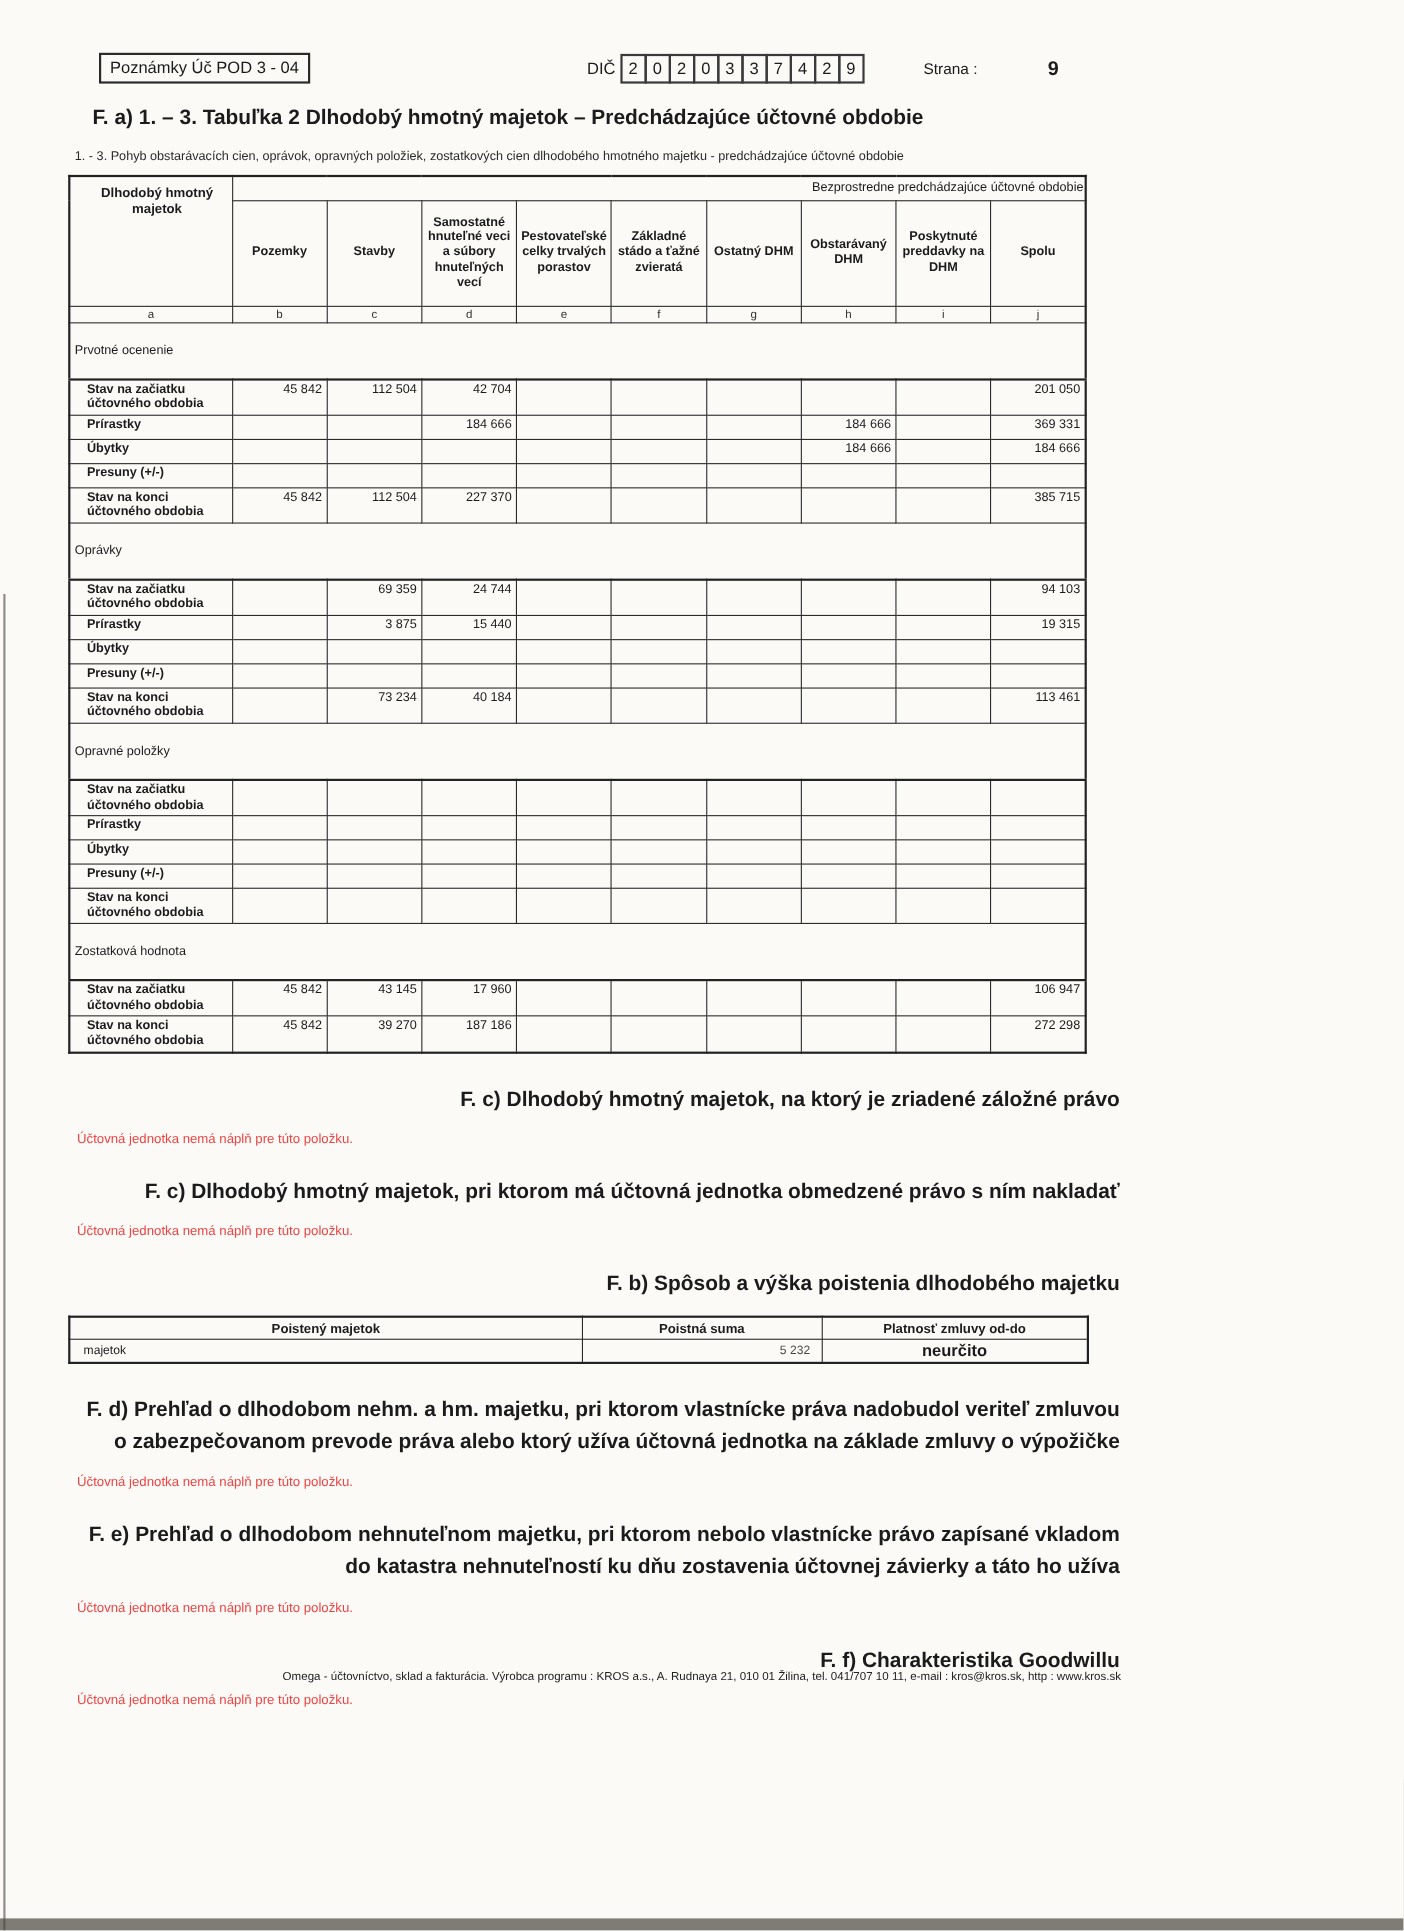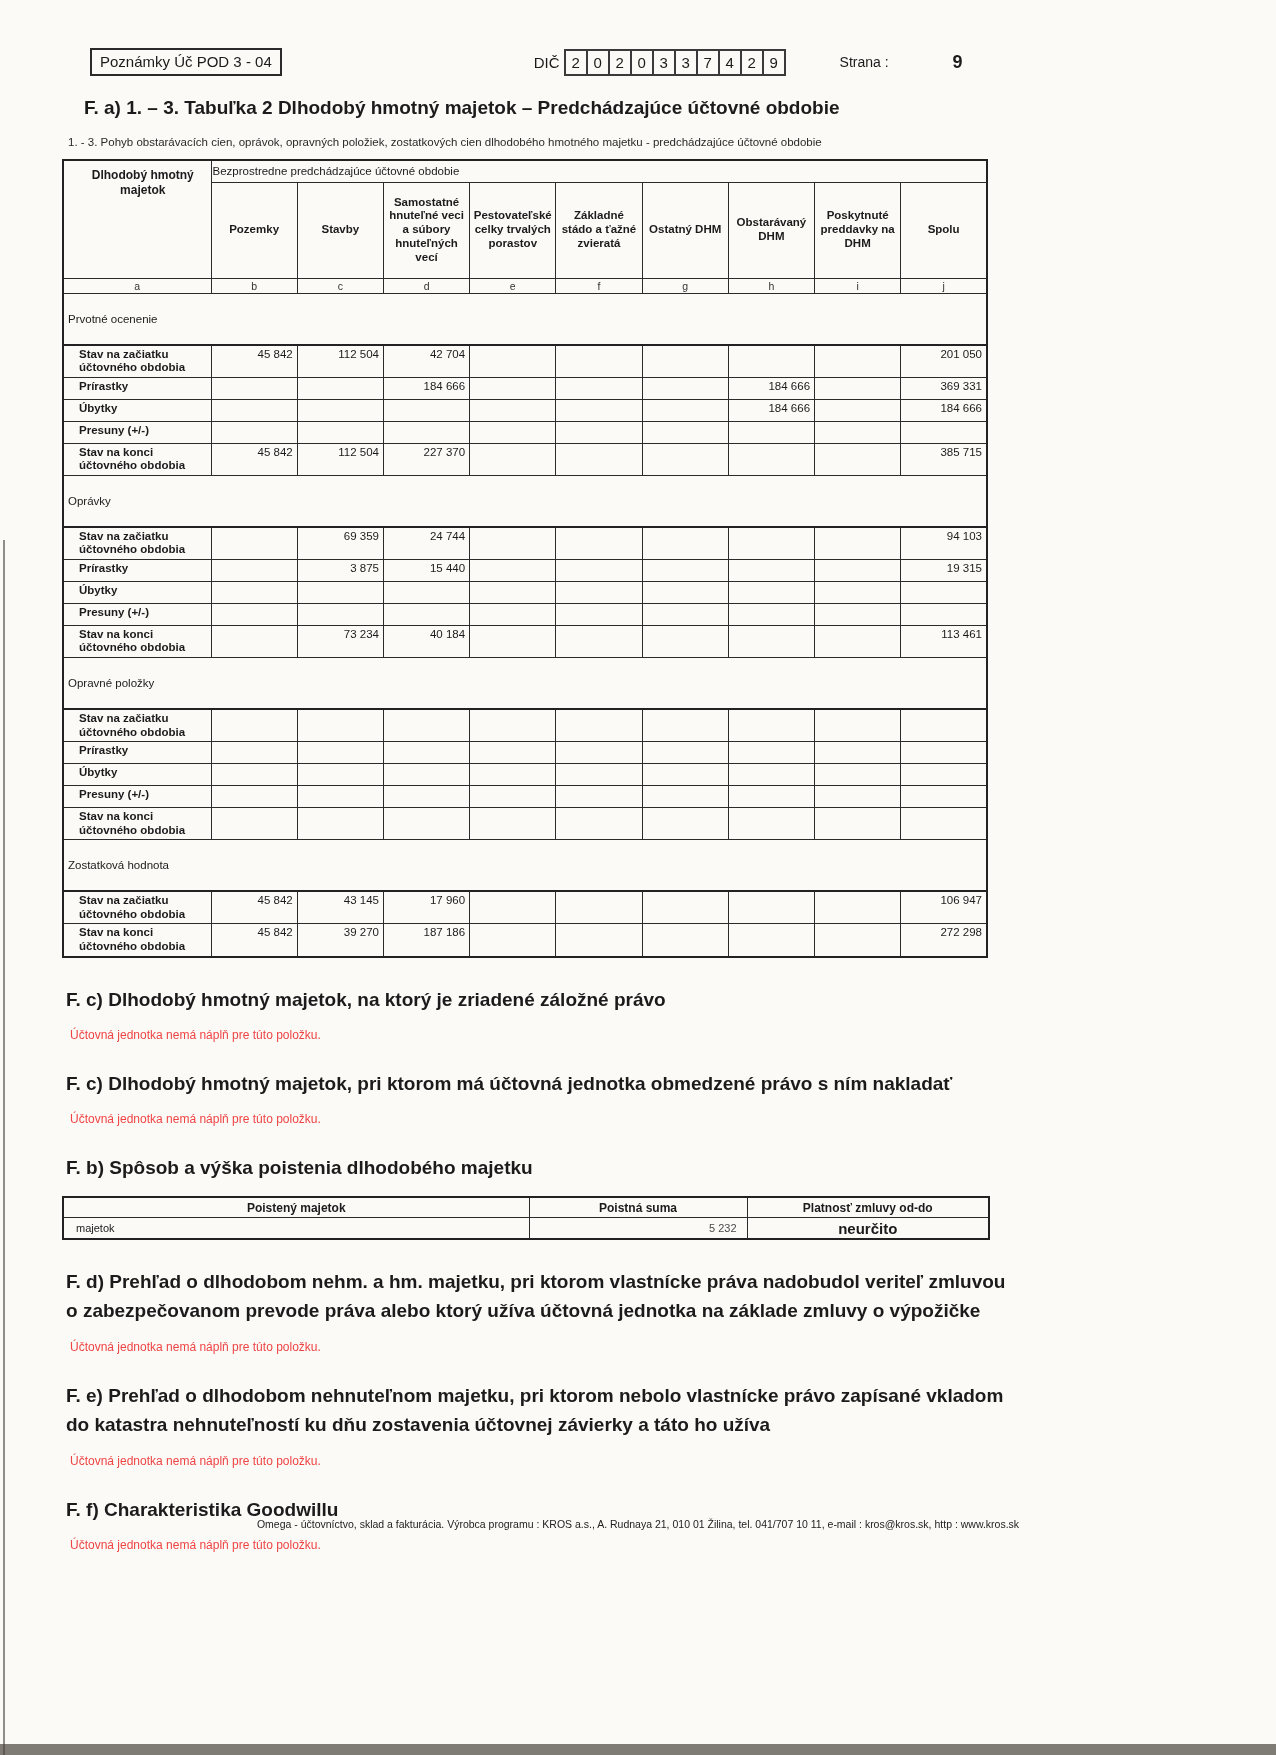--- a/index.html
+++ b/index.html
@@ -28,31 +28,31 @@
   .fa-title { font-size: 19px; font-weight: bold; margin: 21px 0 0 22px; }
   .fa-subtitle { font-size: 11.5px; margin: 17px 0 0 6px; color: #2a2a2a; }
 
   
   .main-table {
     border-collapse: collapse; width: 926px; table-layout: fixed;
     margin-top: 11px; border: 2px solid #222;
   }
   .main-table th, .main-table td { border: 1px solid #2b2b2b; overflow: hidden; }
   .corner { font-size: 12px; font-weight: bold; vertical-align: top; padding-top: 7px; line-height: 1.25; padding-left: 12px; }
-  .period { font-size: 11.5px; font-weight: normal; height: 22px; text-align: left; }
+  .period { font-size: 11.5px; font-weight: normal; height: 22px; text-align: right; }
   .colh { font-size: 11.5px; font-weight: bold; height: 96px; text-align: center; vertical-align: middle; padding: 2px 1px; line-height: 1.2; }
   .letters th { font-size: 10.5px; font-weight: normal; height: 15px; text-align: center; color: #333; }
   .sec td { font-size: 11.5px; height: 17px; padding: 19px 4px; border-bottom: 2px solid #222; vertical-align: middle; }
   .dr .lbl { font-size: 11.5px; font-weight: bold; padding: 2px 2px 2px 15px; line-height: 1.18; vertical-align: top; }
   .dr .num { font-size: 11.5px; text-align: right; padding: 2px 4px 0 1px; vertical-align: top; }
   .h2 td { height: 31px; }
   .h1 td { height: 22px; }
 
   
-  .sec-title { font-size: 19px; font-weight: bold; margin: 27px 0 0 4px; line-height: 1.55; width: 952px; }
+  .sec-title { font-size: 19px; font-weight: bold; margin: 27px 0 0 4px; line-height: 1.55; width: 952px; text-align: right; }
   .note { font-size: 12px; margin: 14px 0 0 8px; color: #ef4444; }
 
   
   .ins-table { border-collapse: collapse; width: 926px; margin-top: 13px; border: 2px solid #222; table-layout: fixed; }
   .ins-table th, .ins-table td { border: 1px solid #2b2b2b; }
   .ins-table th { font-size: 12px; font-weight: bold; height: 21px; text-align: center; }
   .ins-table td { font-size: 11px; height: 21px; vertical-align: middle; }
   .ins-col1 { width: 466px; } .ins-col2 { width: 218px; } .ins-col3 { width: 242px; }
   td.ins-name { padding-left: 12px; }
   td.ins-sum { text-align: right; padding-right: 10px; color: #4a4a4a; }

